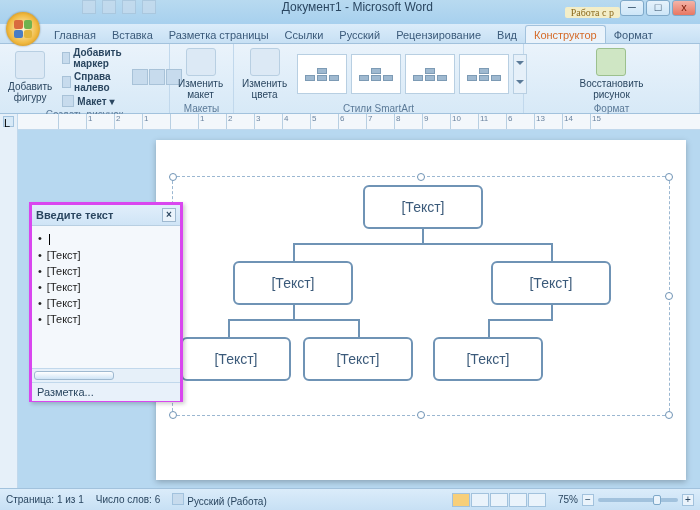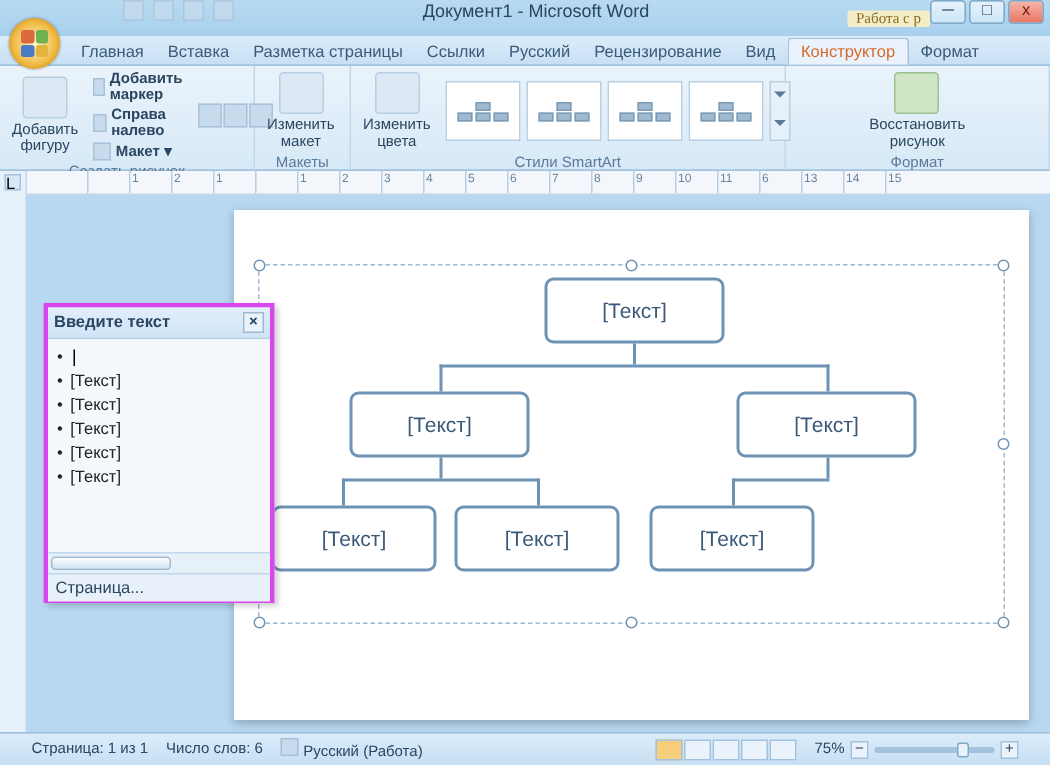--- a/index.html
+++ b/index.html
@@ -68,21 +68,21 @@
 
   
   .sa-frame{position:absolute;left:16px;top:36px;width:498px;height:240px;border:1px dashed #9bb7d1;}
   .sa-handle{position:absolute;width:8px;height:8px;background:#fff;border:1px solid #6f93b5;border-radius:50%;}
   .sa-left-tab{position:absolute;left:-9px;top:50%;transform:translateY(-50%);width:9px;height:30px;background:#e6f0f9;border:1px solid #9bb7d1;border-right:none;border-radius:3px 0 0 3px;display:flex;align-items:center;justify-content:center;cursor:pointer;}
   .sa-left-tab i{border:4px solid transparent;border-right-color:#5b7a98;}
   .node{position:absolute;background:#fff;border:2px solid #6f93b5;border-radius:6px;display:flex;align-items:center;justify-content:center;font-size:14px;color:#3b5a7a;}
   .conn{position:absolute;background:#6f93b5;}
 
   
-  .statusbar { height: 22px; background: linear-gradient(#dbecfa,#c7e0f4); display: flex; align-items: center; padding: 0 21px; font-size: 10px; color:#2a4660; gap:12px;border-top:1px solid #a2c2dd;}
+  .statusbar { height: 22px; background: linear-gradient(#dbecfa,#c7e0f4); display: flex; align-items: center; padding: 0 6px; font-size: 10px; color:#2a4660; gap:12px;border-top:1px solid #a2c2dd;}
   .statusbar .sep{flex:1;}
   .viewbtns{display:flex;gap:1px;}
   .viewbtn{width:18px;height:14px;background:#eaf3fb;border:1px solid #a2c2dd;cursor:pointer;}
   .viewbtn.active{background:#f7cf7a;}
   .zoom{display:flex;align-items:center;gap:4px;}
   .zoom-track{width:80px;height:4px;background:#a2c2dd;position:relative;border-radius:2px;}
   .zoom-thumb{position:absolute;top:-3px;left:55px;width:8px;height:10px;background:#eaf3fb;border:1px solid #7fa9c9;border-radius:2px;}
   .zm-btn{width:12px;height:12px;border:1px solid #a2c2dd;text-align:center;line-height:9px;cursor:pointer;background:#eaf3fb;}
   .lang-ico{width:12px;height:12px;background:#c7dbed;border:1px solid #a2c2dd;display:inline-block;margin-right:3px;}
 </style>
@@ -309,21 +309,21 @@
         <li class="lvl2 bul">[Текст]</li>
         <li class="lvl3 bul">[Текст]</li>
         <li class="lvl3 bul">[Текст]</li>
         <li class="lvl2 bul">[Текст]</li>
         <li class="lvl3 bul">[Текст]</li>
       </ul>
     </div>
     <div class="tp-scroll">
         <div class="sthumb"></div>
       </div>
-    <div class="tp-footer">Страница...</div>
+    <div class="tp-footer">Разметка...</div>
   </div>
 </div>
 
 <div class="statusbar">
   <span>Страница: 1 из 1</span>
   <span>Число слов: 6</span>
   <span><span class="lang-ico"></span><span>Русский (Работа)</span></span>
   <span class="sep"></span>
   <div class="viewbtns">
     <div class="viewbtn active"></div>

